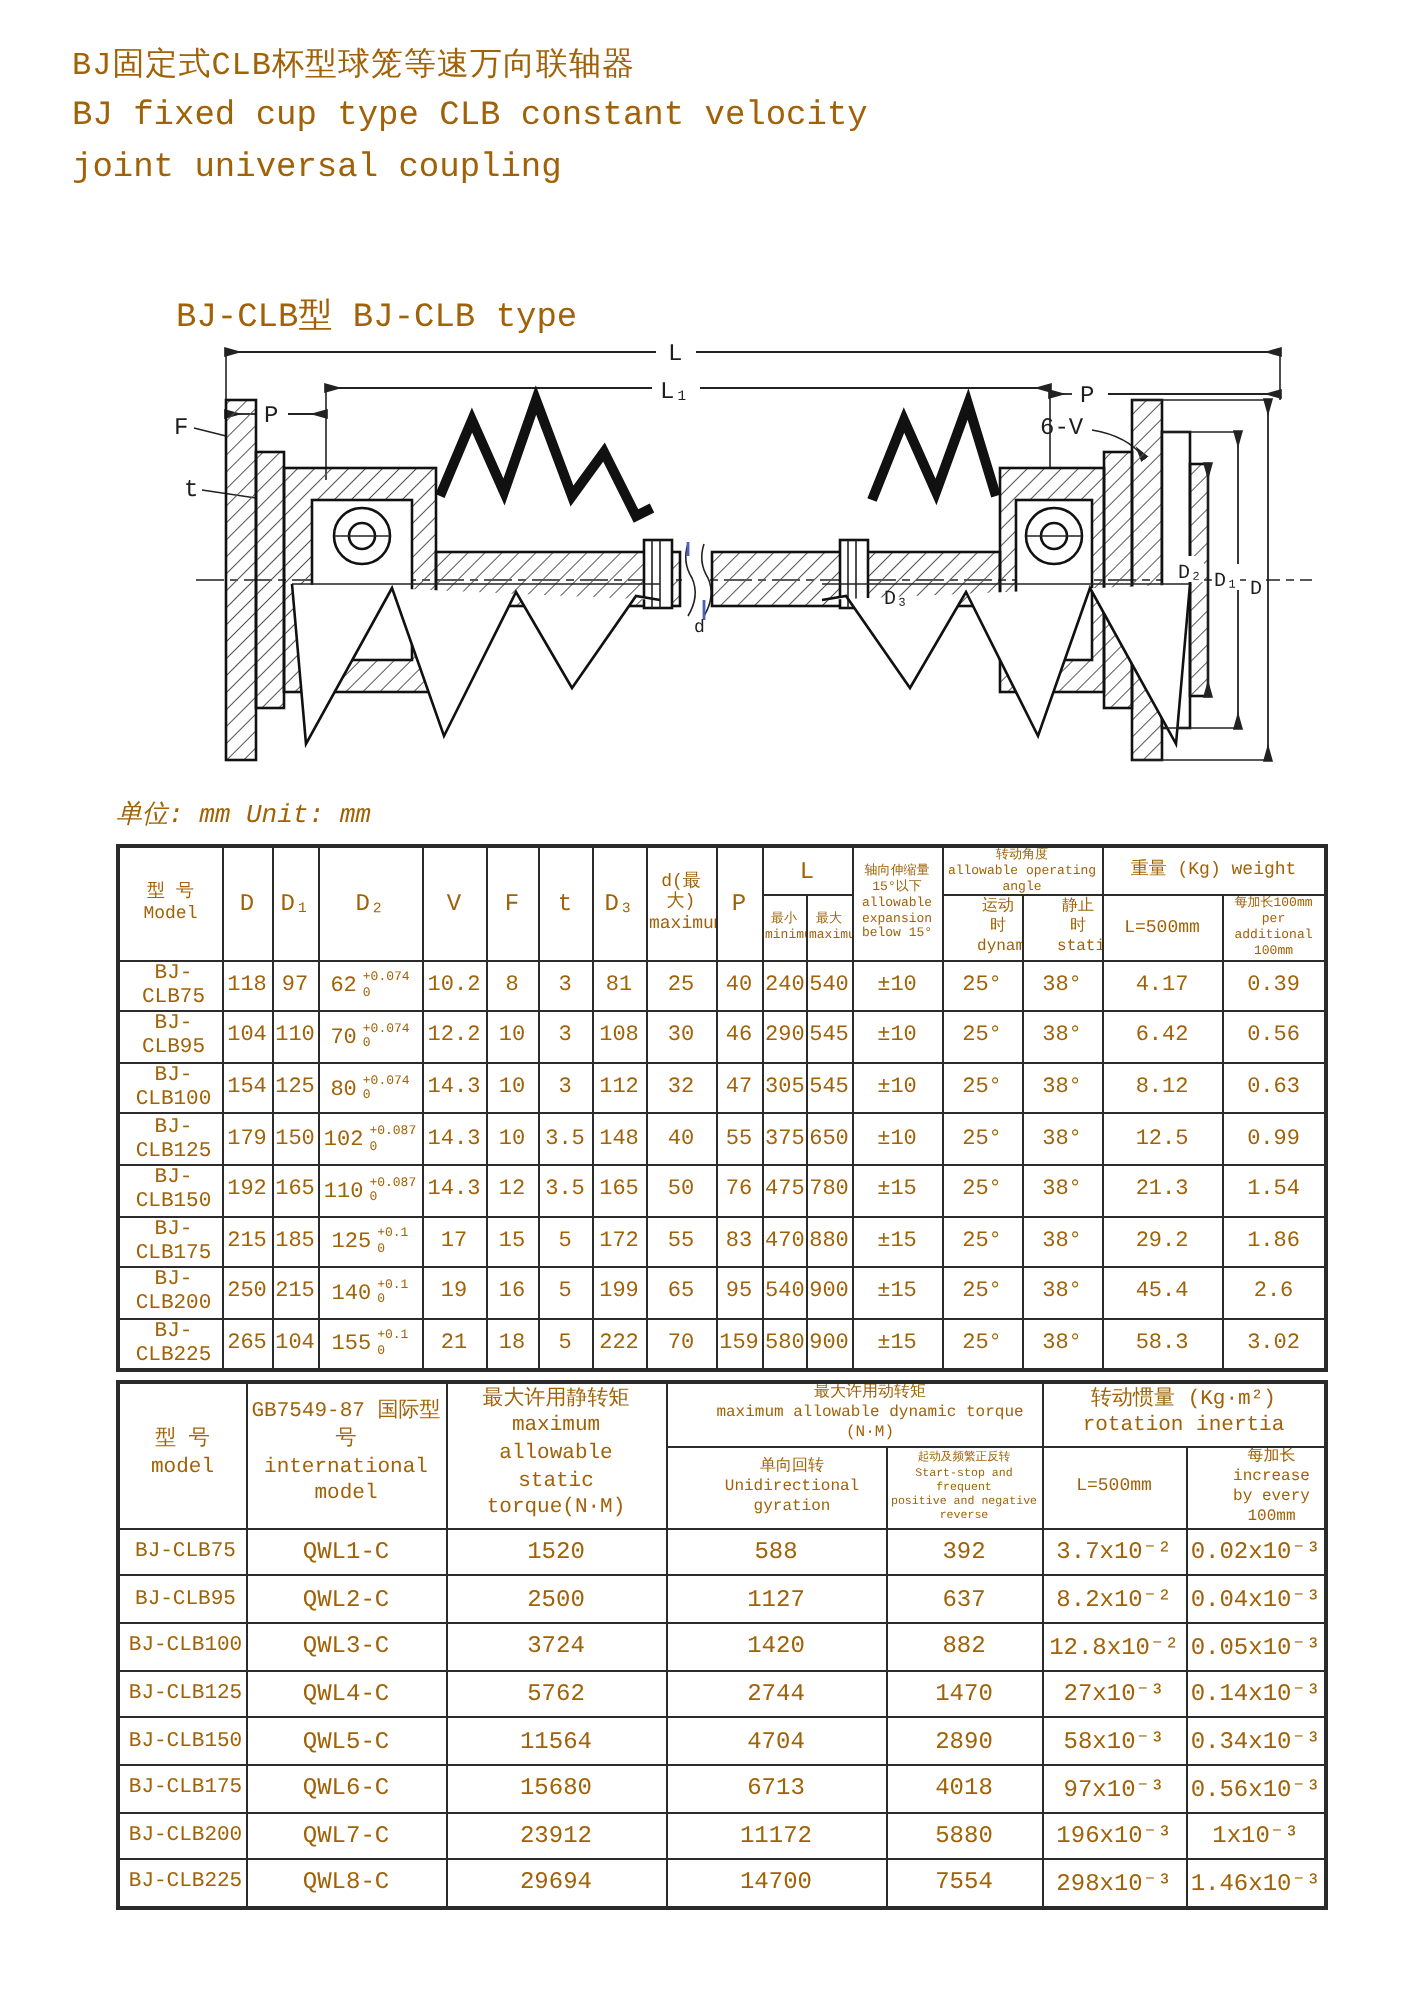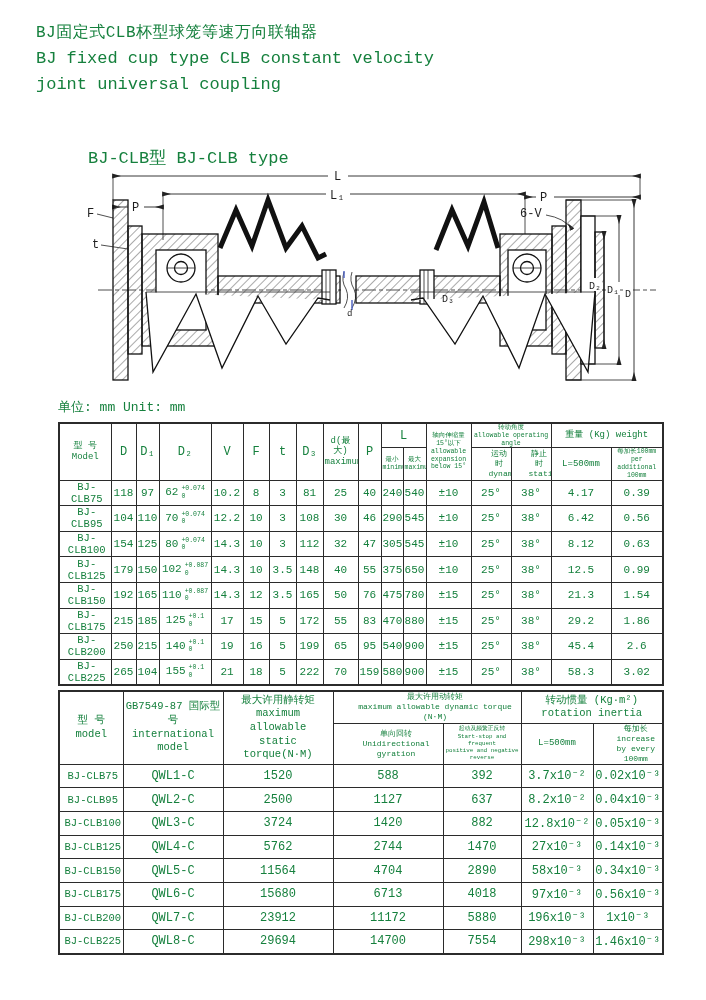--- a/index.html
+++ b/index.html
@@ -1,23 +1,23 @@
 <!DOCTYPE html>
 <html><head>
 <meta charset="utf-8">
 <style>
   html,body{margin:0;padding:0;background:#e8e8e8;}
   .page{position:relative;width:706px;height:1000px;background:#ffffff;overflow:hidden;
-        font-family:"Liberation Mono","DejaVu Sans Mono",monospace;color:#15803d;}
+        font-family:"Liberation Mono","DejaVu Sans Mono",monospace;color:#a16207;}
   .abs{position:absolute;}
   
   .title-zh{left:36px;top:22px;font-size:16px;letter-spacing:.5px;}
   .title-en{left:36px;top:46px;font-size:17px;line-height:1.5;white-space:pre-line;}
   .type-label{left:88px;top:146px;font-size:17px;}
-  .unit-note{left:58px;top:398px;font-size:13px;}
+  .unit-note{left:58px;top:398px;font-size:13px;font-style:italic;}
   
   table{border-collapse:collapse;table-layout:fixed;background:#fff;}
   .dtable{border:2px solid #2b2b2b;}
   .dtable th,.dtable td{border:1px solid #2b2b2b;padding:0 1px;text-align:center;
         font-weight:normal;white-space:pre-line;overflow:hidden;}
   #table1{left:58px;top:422px;width:604px;}
   #table2{left:58px;top:690px;width:604px;}
   #table1 td{font-size:11px;}
   #table2 td{font-size:12px;}
   #table1 tbody tr{height:25.6px;}

